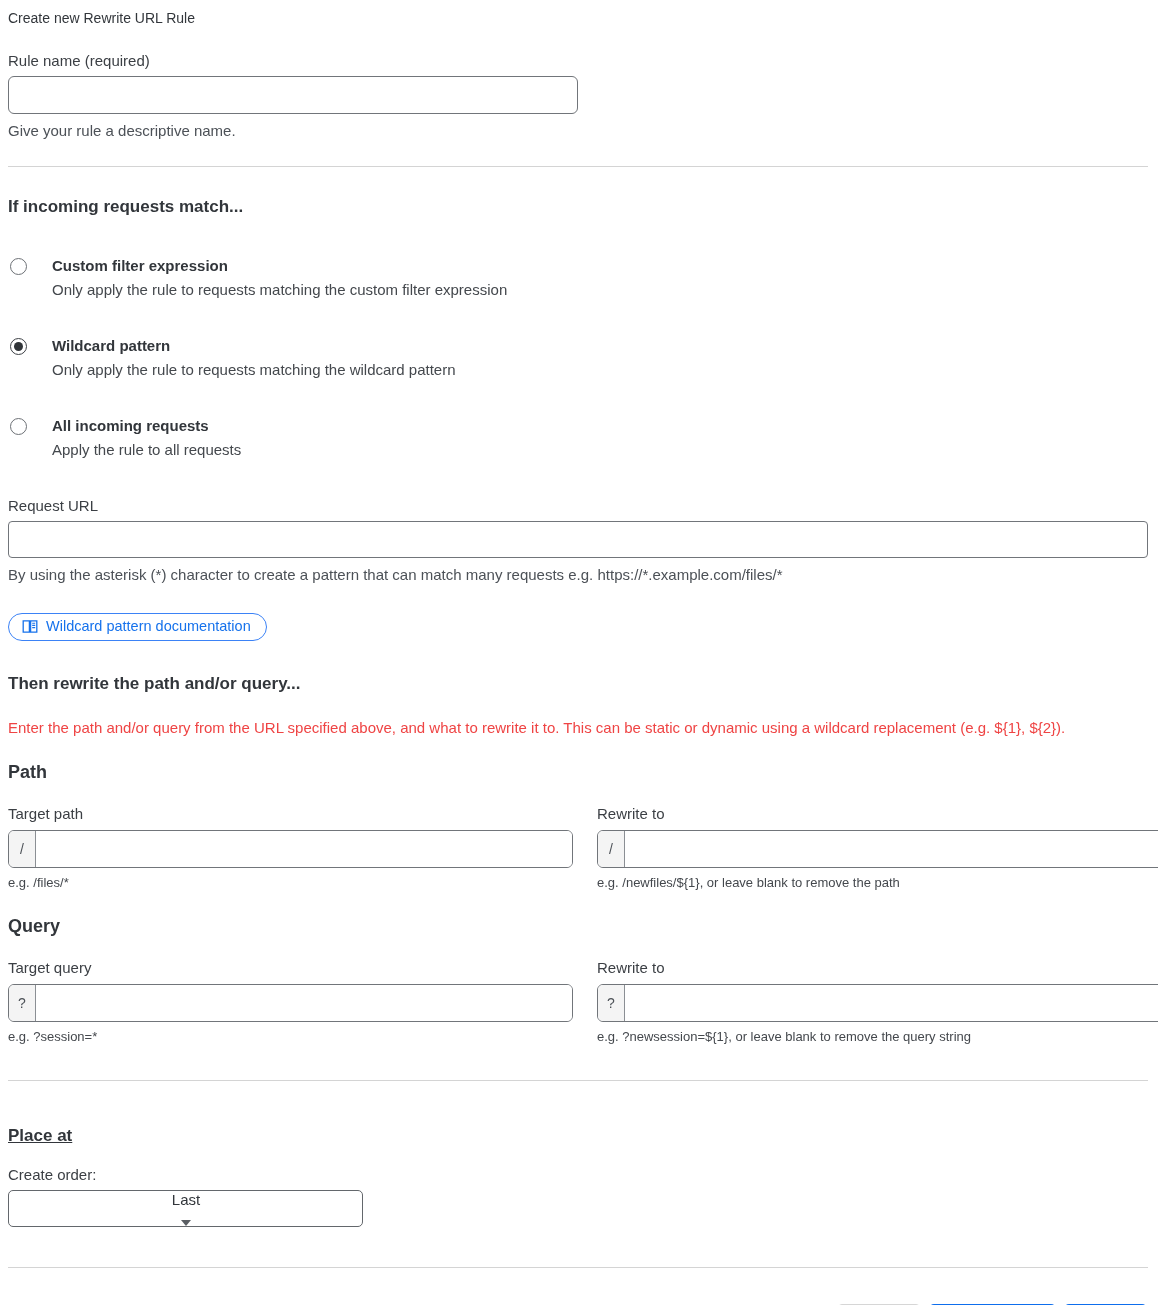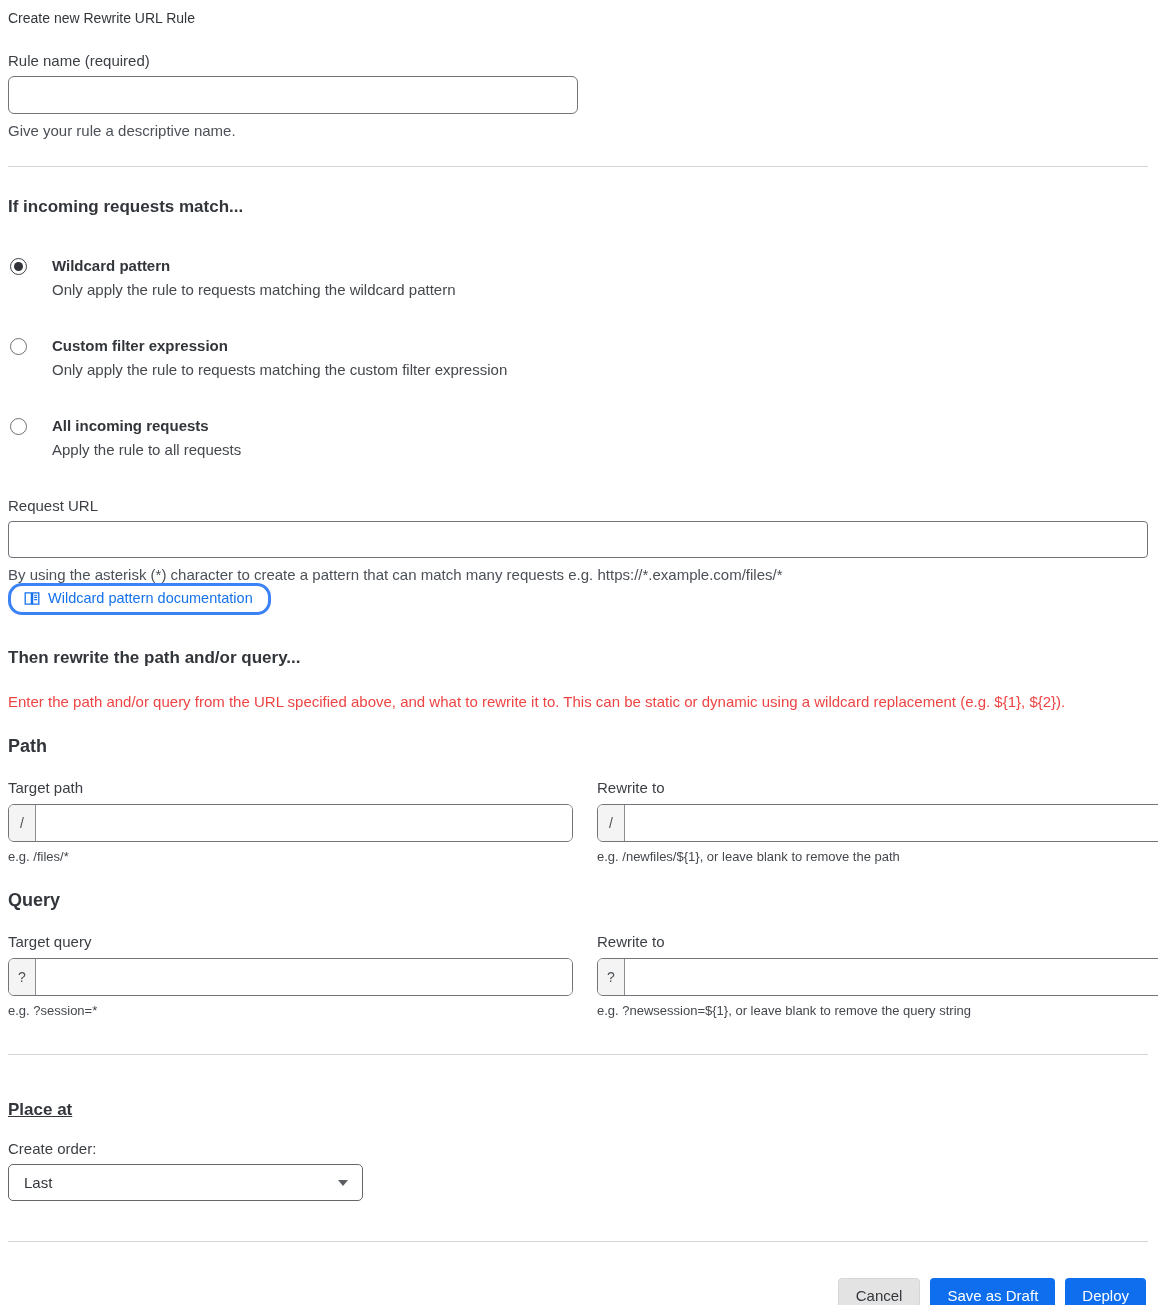--- a/index.html
+++ b/index.html
@@ -48,22 +48,22 @@
     border-radius: 50%; background: #303438;
   }
   .radio-texts { margin-left: 25px; }
   .radio-label { font-size: 15px; font-weight: 700; color: #32363b; }
   .radio-desc { font-size: 15px; color: #44484d; margin-top: 7px; }
 
   
   .request-url-block { margin-top: 20px; }
   .request-url-block .text-input { width: 1140px; height: 37px; border-radius: 4px; }
   .docs-button {
-    display: inline-flex; align-items: center; gap: 8px;
-    border: 3px solid #3b82f6; color: #1672ec; background: #fff;
+    margin-top: 30px; display: inline-flex; align-items: center; gap: 8px;
+    border: 1px solid #3b82f6; color: #1672ec; background: #fff;
     border-radius: 14px; padding: 4px 15px 5px 13px; font-size: 14.5px;
     font-family: "Liberation Sans", sans-serif; cursor: pointer; line-height: 1.2;
   }
   .docs-button svg { display: block; }
 
   
   .rewrite-heading { margin-top: 33px; }
   .rewrite-desc { font-size: 15px; color: #ef4444; margin-top: 25px; }
   .path-heading { margin-top: 26px; }
   .pair-grid { display: grid; grid-template-columns: 565px 570px; column-gap: 24px; margin-top: 22px; }
@@ -84,21 +84,21 @@
   .query-heading { margin-top: 26px; }
   .divider-2 { margin-top: 36px; }
 
   
   .place-heading { margin-top: 45px; text-decoration: underline; }
   .select-label { margin-top: 20px; }
   .order-select {
     width: 355px; height: 37px; border: 1px solid #63676c; border-radius: 5px;
     display: flex; align-items: center; justify-content: space-between;
     padding: 0 14px 0 15px; font-size: 15px; color: #32363b; cursor: pointer;
-    background: #fff; user-select: none;
+    background: #fff; user-select: none; flex-direction: column;
   }
   .caret-down {
     width: 0; height: 0; border-left: 5px solid transparent; border-right: 5px solid transparent;
     border-top: 6px solid #5a5e63;
   }
   .divider-3 { margin-top: 40px; }
 
   
   .footer-actions { display: flex; justify-content: flex-end; gap: 10px; margin-top: 36px; padding-right: 2px; }
   .btn {
@@ -122,31 +122,31 @@
     <div class="help-text">Give your rule a descriptive name.</div>
   </div>
 
   <hr class="divider divider-1">
 
   
   <h2 class="section-heading match-heading">If incoming requests match...</h2>
 
   <div class="radio-group">
     <div class="radio-option">
+      <span class="radio-circle"></span>
+      <span class="radio-texts">
+        <div class="radio-label">Custom filter expression</div>
+        <div class="radio-desc">Only apply the rule to requests matching the custom filter expression</div>
+      </span>
+    </div>
+    <div class="radio-option">
       <span class="radio-circle selected"></span>
       <span class="radio-texts">
         <div class="radio-label">Wildcard pattern</div>
         <div class="radio-desc">Only apply the rule to requests matching the wildcard pattern</div>
-      </span>
-    </div>
-    <div class="radio-option">
-      <span class="radio-circle"></span>
-      <span class="radio-texts">
-        <div class="radio-label">Custom filter expression</div>
-        <div class="radio-desc">Only apply the rule to requests matching the custom filter expression</div>
       </span>
     </div>
     <div class="radio-option">
       <span class="radio-circle"></span>
       <span class="radio-texts">
         <div class="radio-label">All incoming requests</div>
         <div class="radio-desc">Apply the rule to all requests</div>
       </span>
     </div>
   </div>

